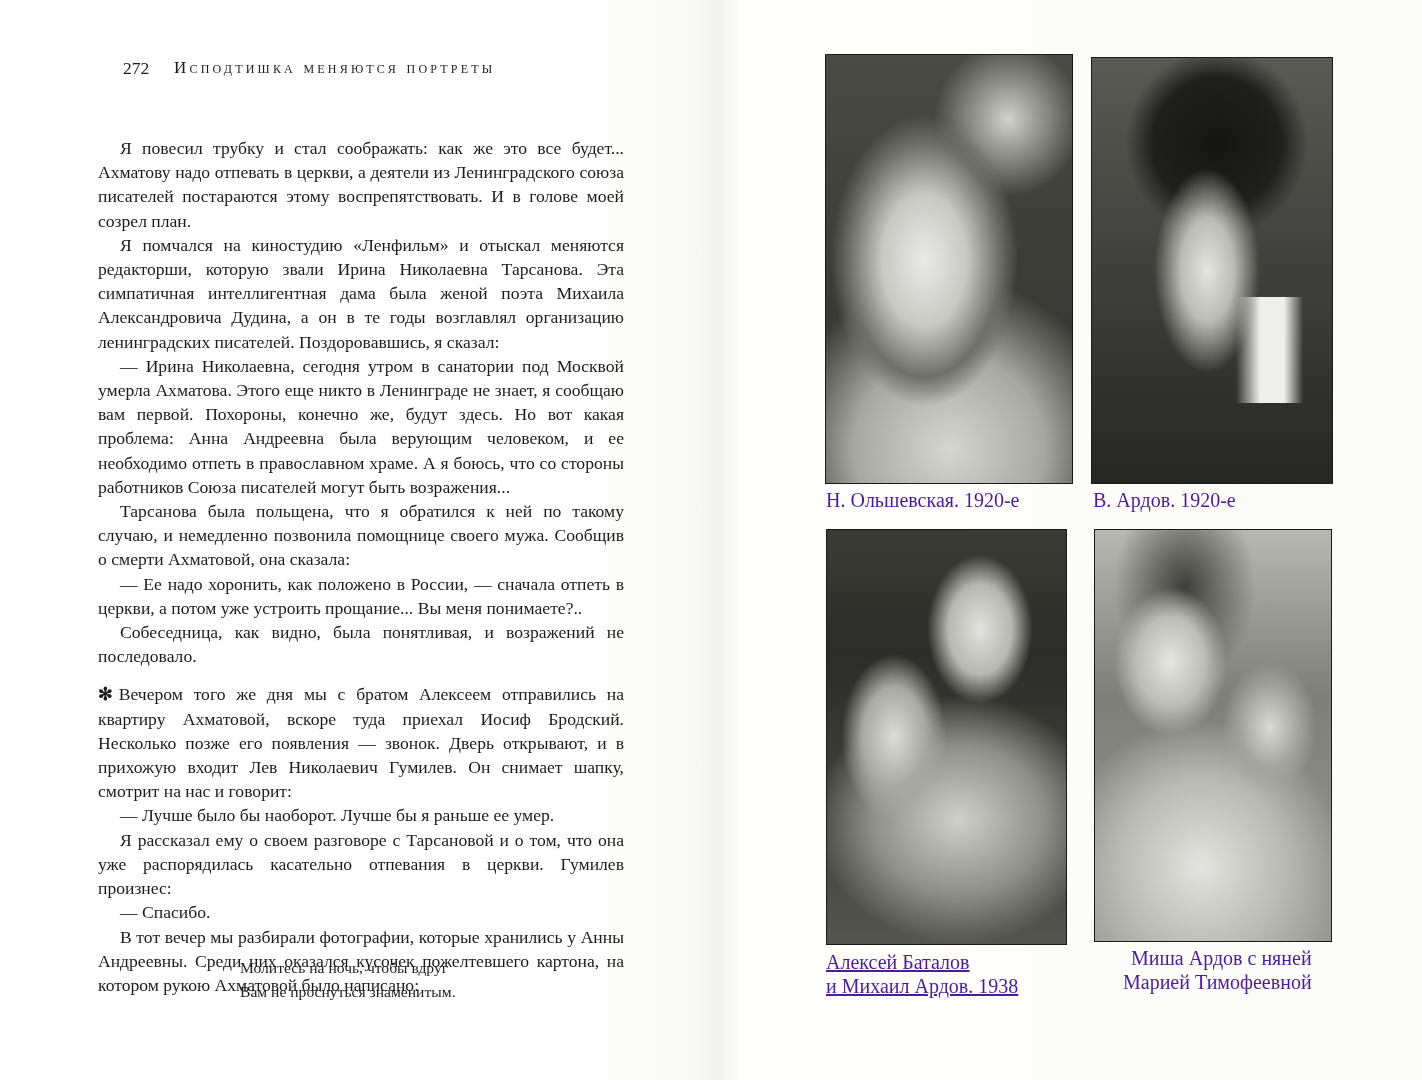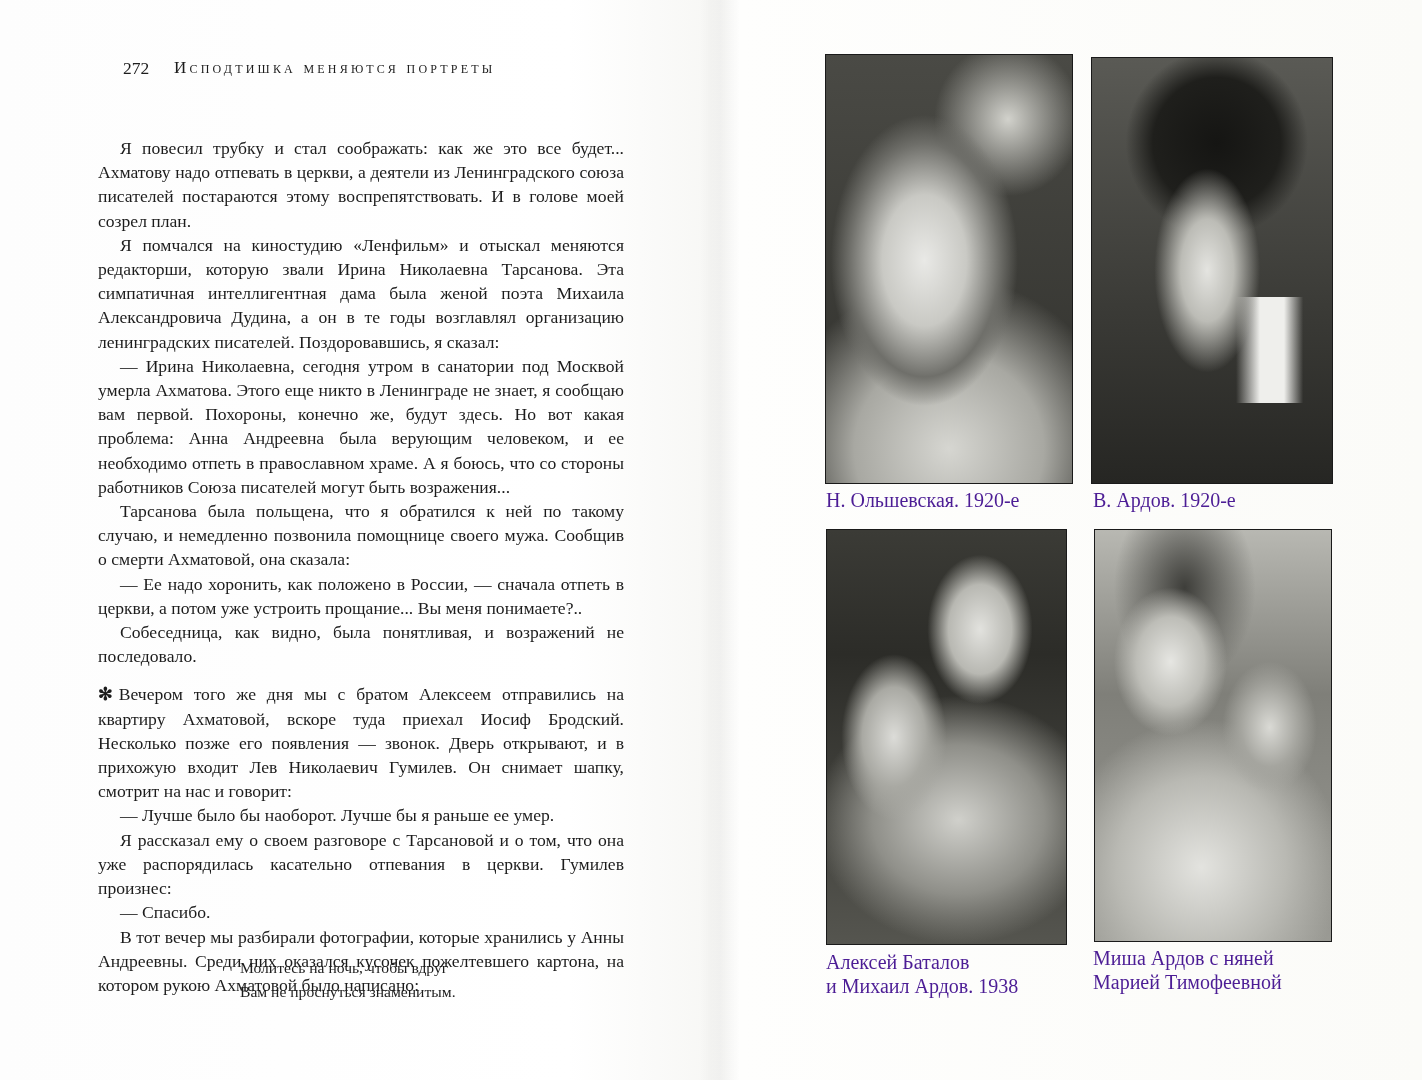--- a/index.html
+++ b/index.html
@@ -81,22 +81,22 @@
 <div class="caption" style="left:826px;top:488px;">
   <div>Н. Ольшевская. 1920-е</div>
 </div>
 
 <div class="photo" id="p2"></div>
 <div class="caption" style="left:1093px;top:488px;">
   <div>В. Ардов. 1920-е</div>
 </div>
 
 <div class="photo" id="p3"></div>
-<div class="caption" style="left:826px;top:950px;">
+<div class="caption" style="left:826px;top:950px;text-decoration:underline;">
   <div>Алексей Баталов</div>
   <div>и Михаил Ардов. 1938</div>
 </div>
 
 <div class="photo" id="p4"></div>
-<div class="caption" style="left:1093px;top:946px;">
+<div class="caption" style="left:1123px;top:946px;text-align:right;">
   <div>Миша Ардов с няней</div>
   <div>Марией Тимофеевной</div>
 </div>
 
 </body></html>

